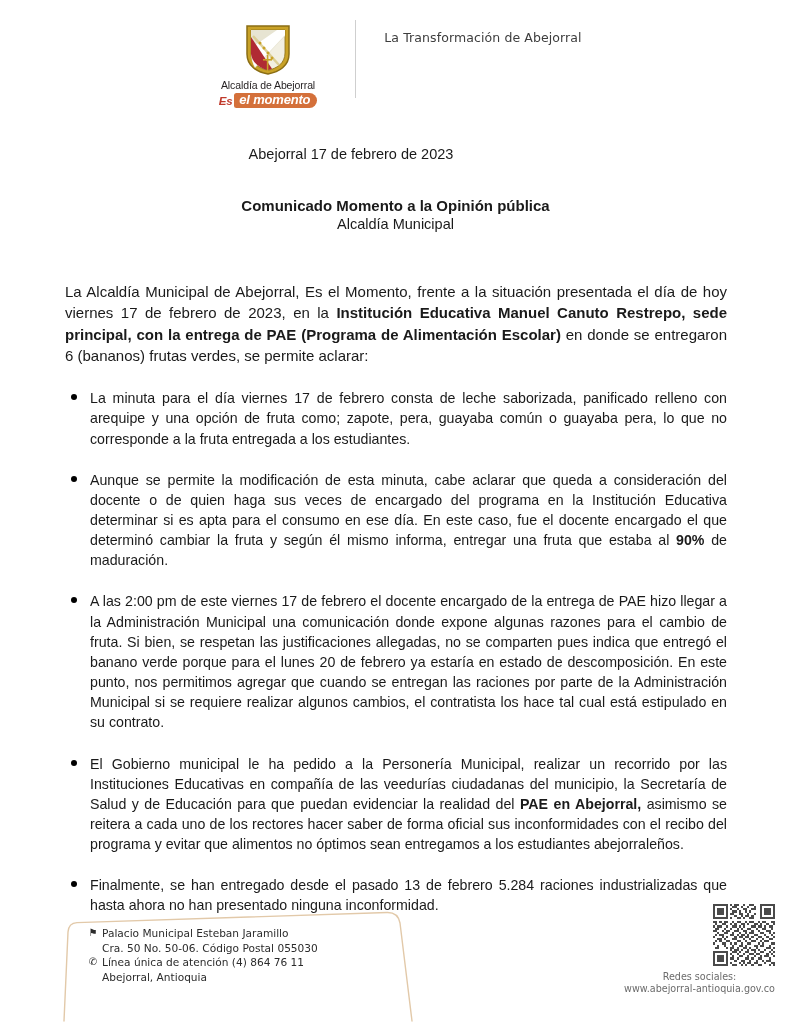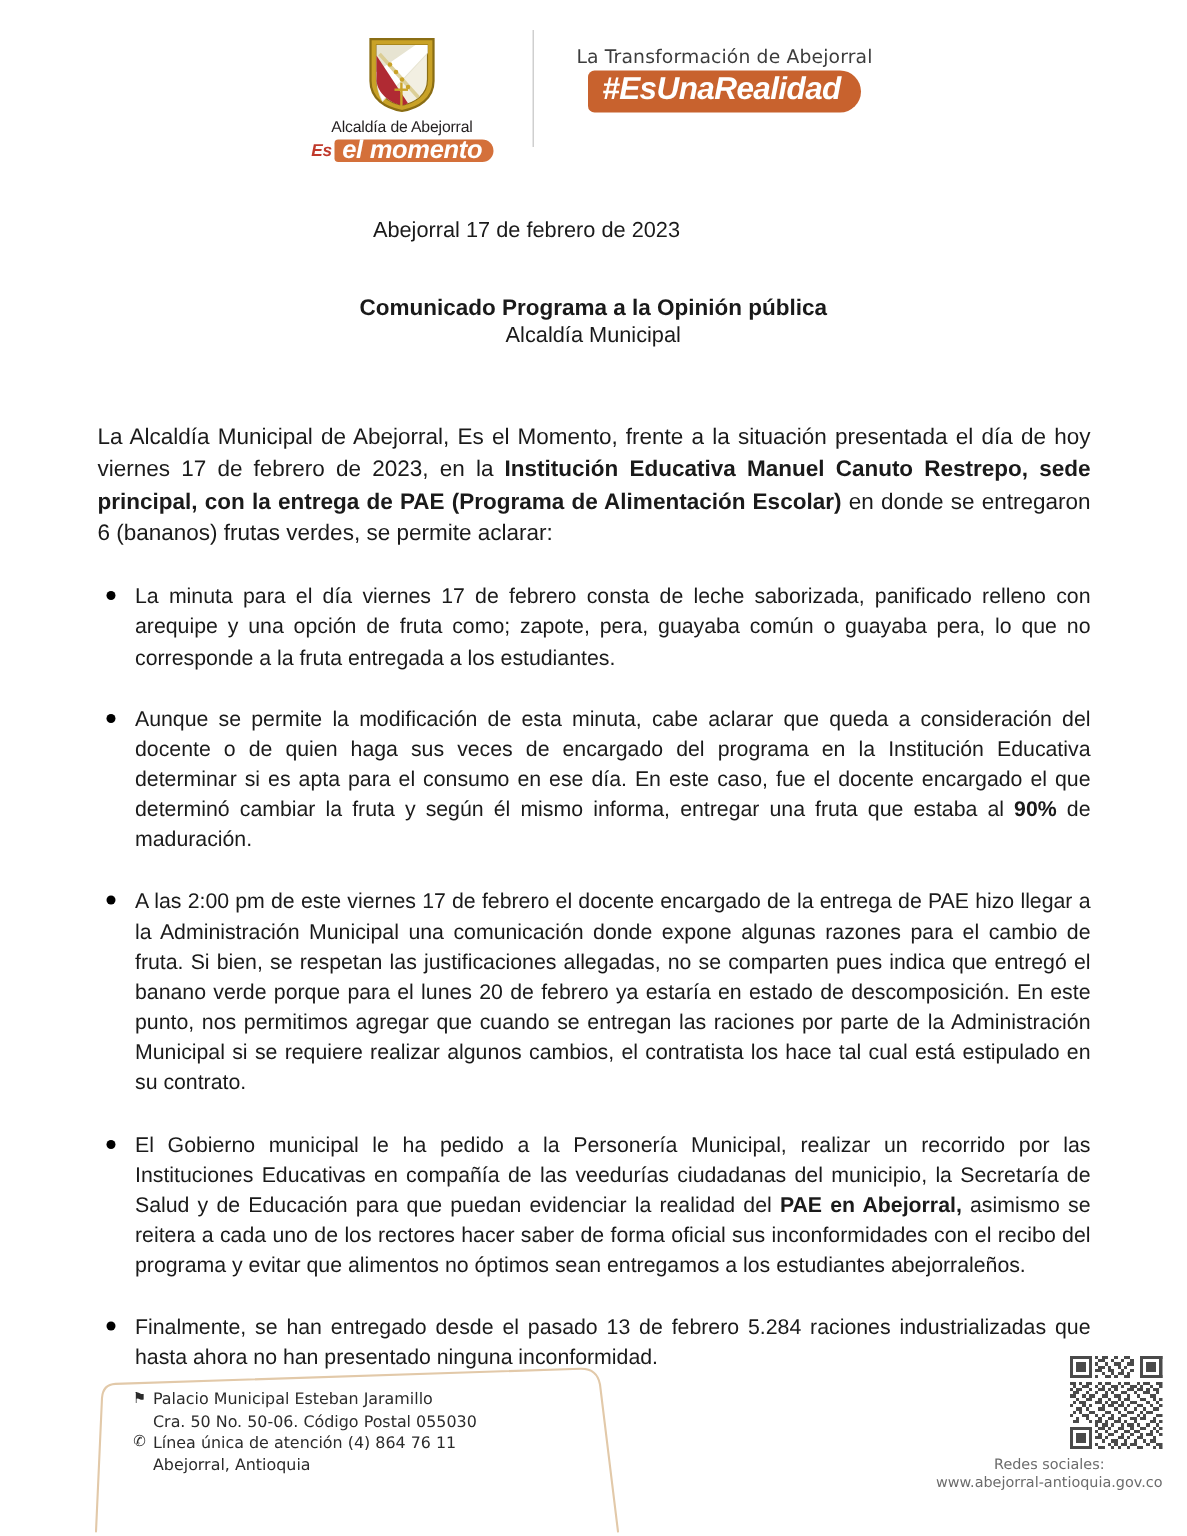--- a/index.html
+++ b/index.html
@@ -71,21 +71,21 @@
   .momento-es {
     font-size: 11.5px;
     font-weight: bold;
     font-style: italic;
     color: #c0392b;
     letter-spacing: -0.2px;
   }
   .momento-pill {
     background: #d4703a;
     color: #ffffff;
-    font-size: 17px;
+    font-size: 13px;
     font-weight: bold;
     font-style: italic;
     padding: 0px 7px 1px 5px;
     border-radius: 3px 9px 9px 3px;
     letter-spacing: -0.2px;
     line-height: 14px;
   }
 
   .divider {
     width: 1px;
@@ -291,30 +291,29 @@
         <div class="momento-badge">
           <span class="momento-es">Es</span>
           <span class="momento-pill">el momento</span>
         </div>
       </div>
 
       <div class="divider"></div>
 
       <div class="brand-right">
         <div class="transform-line">La Transformación de Abejorral</div>
-        <div class="hashtag-pill">#EsUnaRealidad</div>
       </div>
 
     </div>
   </div>
 
   <div class="doc-date">Abejorral 17 de febrero de 2023</div>
 
   <div class="doc-title">
-    <span class="t1">Comunicado Programa a la Opinión pública</span>
+    <span class="t1">Comunicado Momento a la Opinión pública</span>
     <span class="t2">Alcaldía Municipal</span>
   </div>
 
   <div class="body-area">
 
     <p class="intro"><span>La Alcaldía Municipal de Abejorral, Es el Momento, frente a la situación presentada el día de hoy viernes 17 de febrero de 2023, en la </span><b>Institución Educativa Manuel Canuto Restrepo, sede principal, con la entrega de PAE (Programa de Alimentación Escolar)</b><span> en donde se entregaron 6 (bananos) frutas verdes, se permite aclarar:</span></p>
 
     <ul class="points">
 
       <li>

